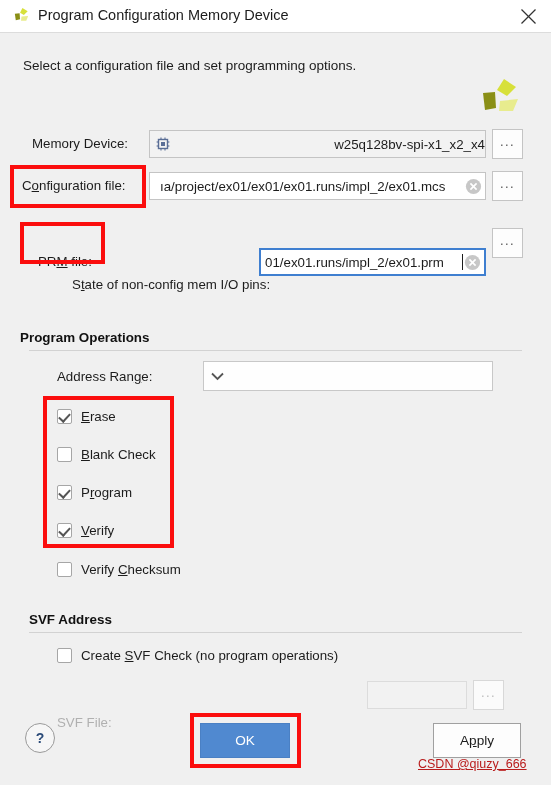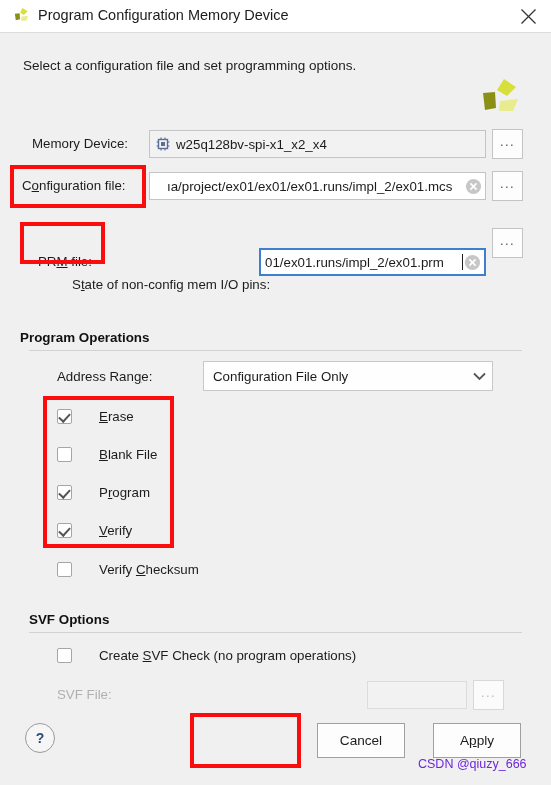--- a/index.html
+++ b/index.html
@@ -66,26 +66,26 @@
 
   
   .txtfield {
     position: absolute;
     background: #ffffff;
     border: 1px solid #c4c4c4;
     height: 28px;
     display: flex; align-items: center;
     overflow: hidden;
   }
-  .txtfield.readonly { background: #f2f2f2; }
+  .txtfield.readonly { background: #f2f2f2; text-align: right; }
   .txtfield.focused { border: 2px solid #3f7fd0; background: #fff; margin-top: 20px; }
   .txtval {
     font-size: 13.3px; color: #1c1c1c;
     white-space: nowrap;
-    padding-left: 17px;
+    padding-left: 10px;
     overflow: hidden;
     flex: 1;
   }
   .clear-ico {
     width: 17px; height: 17px; margin-right: 3px;
     flex: 0 0 auto;
     position: relative;
   }
   .caret {
     width: 1px; height: 16px; background: #1c1c1c;
@@ -157,21 +157,21 @@
     content: "";
     position: absolute;
     left: 3px; top: 1px;
     width: 5px; height: 9px;
     border: solid #555;
     border-width: 0 2px 2px 0;
     transform: rotate(43deg);
   }
   .cblabel {
     font-size: 13.3px; color: #1c1c1c;
-    margin-left: 27px; white-space: nowrap;
+    margin-left: 9px; white-space: nowrap;
   }
   .cblabel u { text-decoration: underline; }
 
   
   .redbox {
     position: absolute;
     border: 4px solid #fb0d0d;
     background: transparent;
     pointer-events: none;
   }
@@ -199,22 +199,23 @@
     border: 1px solid #9a9a9a;
     border-radius: 50%;
     background: #f6f6f6;
     display: flex; align-items: center; justify-content: center;
     font-size: 14px; font-weight: bold; color: #2a4a78;
     cursor: pointer;
   }
   #watermark {
     position: absolute;
     left: 418px; top: 757px;
-    font-size: 12.5px; color: #6d28d9;
-    white-space: nowrap;
+    font-size: 12.5px; color: #b91c1c;
+    white-space: nowrap;
+    text-decoration: underline;
   }
   .dim { color: #b0b0b0; }
 </style>
 </head>
 <body>
 
 <div id="dialog">
 
   <div id="titlebar">
     <div id="title-logo">
@@ -301,75 +302,74 @@
 
   <div class="lbl" style="left:32px; top:277px;margin-left:40px;"><span>S</span><u>t</u><span>ate of non-config mem I/O pins:</span></div>
 
 
   <div class="grp-title" style="left:20px; top:330px;">Program Operations</div>
   <div class="grp-rule" style="left:29px; top:350px; width:493px;"></div>
 
   <div class="lbl" style="left:57px; top:369px;"><span>Address Ran</span><u>g</u><span>e:</span></div>
 
   <div class="combo" style="left:203px; top:361px; width:290px;">
-    <span class="combo-val">Configuration File Only</span>
     <span class="combo-arrow">
       <svg width="13" height="9" viewBox="0 0 13 9">
         <polyline points="1,1.5 6.5,7 12,1.5" fill="none" stroke="#555" stroke-width="1.8"></polyline>
       </svg>
     </span>
   </div>
 
   <div class="cbrow" style="left:57px; top:409px;">
     <span class="cbbox checked"></span>
     <span class="cblabel"><span></span><u>E</u><span>rase</span></span>
   </div>
 
   <div class="cbrow" style="left:57px; top:447px;">
     <span class="cbbox"></span>
-    <span class="cblabel"><span></span><u>B</u><span>lank File</span></span>
+    <span class="cblabel"><span></span><u>B</u><span>lank Check</span></span>
   </div>
 
   <div class="cbrow" style="left:57px; top:485px;">
     <span class="cbbox checked"></span>
     <span class="cblabel"><span>P</span><u>r</u><span>ogram</span></span>
   </div>
 
   <div class="cbrow" style="left:57px; top:523px;">
     <span class="cbbox checked"></span>
     <span class="cblabel"><span></span><u>V</u><span>erify</span></span>
   </div>
 
   <div class="redbox" style="left:43px; top:396px; width:131px; height:152px;"></div>
 
   <div class="cbrow" style="left:57px; top:562px;">
     <span class="cbbox"></span>
     <span class="cblabel"><span>Verify </span><u>C</u><span>hecksum</span></span>
   </div>
 
-  <div class="grp-title" style="left:29px; top:612px;">SVF Options</div>
+  <div class="grp-title" style="left:29px; top:612px;">SVF Address</div>
   <div class="grp-rule" style="left:29px; top:632px; width:493px;"></div>
 
   <div class="cbrow" style="left:57px; top:648px;">
     <span class="cbbox"></span>
     <span class="cblabel"><span>Create </span><u>S</u><span>VF Check (no program operations)</span></span>
   </div>
 
-  <div class="lbl dim" style="left:57px; top:687px;">SVF File:</div>
+  <div class="lbl dim" style="left:57px; top:715px;">SVF File:</div>
   <div class="txtfield readonly" style="left:367px; top:681px; width:100px; border-color:#dcdcdc;">
     <span class="txtval dim"></span>
   </div>
   <div class="browse disabled" style="left:473px; top:680px;">...</div>
 
   <div id="help-btn">?</div>
 
+  <div class="btn primary" style="left:200px; top:723px; width:90px;">OK</div>
 
   <div class="redbox" style="left:190px; top:713px; width:111px; height:55px;"></div>
 
-  <div class="btn" style="left:317px; top:723px; width:88px;">Cancel</div>
 
   <div class="btn" style="left:433px; top:723px; width:88px;">
       <span>A</span>
       <u>p</u>
       <span>ply</span>
     </div>
 
   <div id="watermark">CSDN @qiuzy_666</div>
 
 </div>

